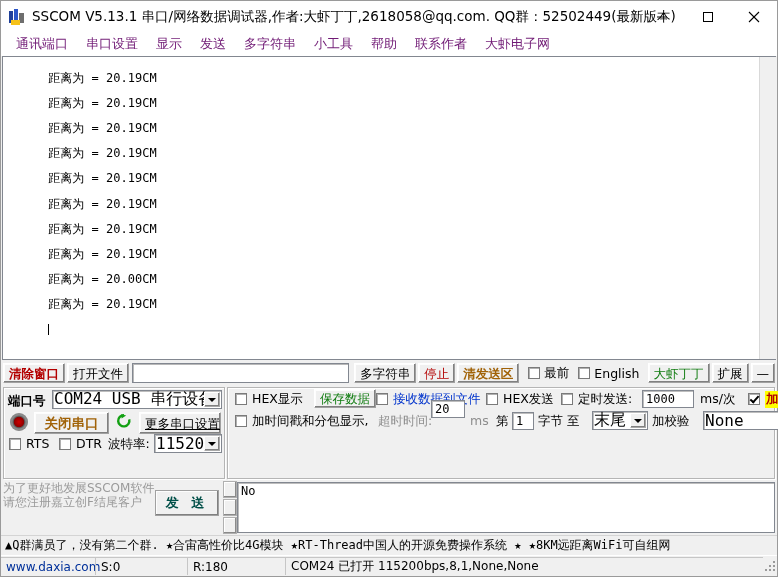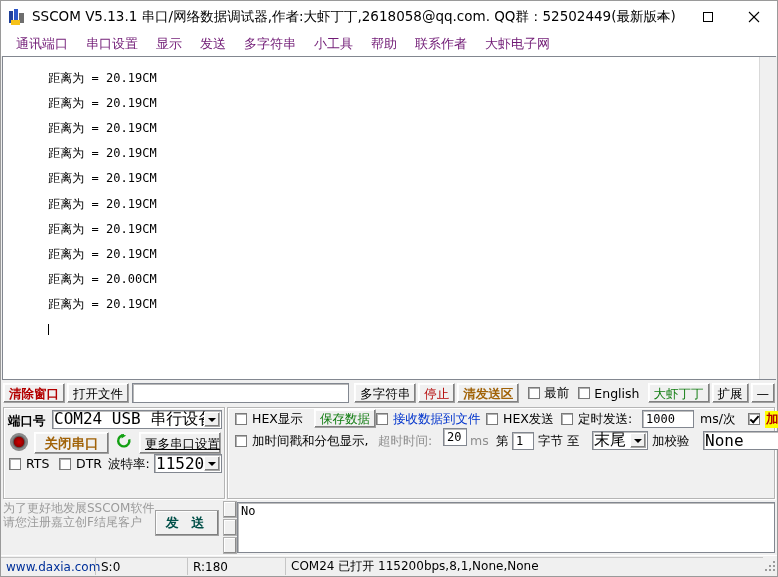--- a/index.html
+++ b/index.html
@@ -445,21 +445,21 @@
       <span class="chkbox abs" style="left:333px; top:5px;"></span>
       <span class="lbl abs" style="left:350px; top:3px;">定时发送:</span>
       <div class="txtfield abs" style="left:414px; top:2px; width:52px;">1000</div>
       <span class="lbl abs" style="left:472px; top:3px;">ms/次</span>
       <span class="chkbox abs checked" style="left:520px; top:5px;"></span>
       <span class="lbl abs hl-yellow" style="left:537px; top:3px;">加回车换行</span>
 
       <span class="chkbox abs" style="left:7px; top:27px;"></span>
       <span class="lbl abs" style="left:24px; top:25px;">加时间戳和分包显示,</span>
       <span class="lbl abs" style="left:150px; top:25px; color:#8d8d8d;">超时时间:</span>
-      <div class="txtfield abs" style="left:203px; top:20px; width:24px;margin-left:12px;">20</div>
+      <div class="txtfield abs" style="left:203px; top:12px; width:34px;">20</div>
       <span class="lbl abs" style="left:242px; top:25px; color:#8d8d8d;">ms</span>
       <span class="lbl abs" style="left:268px; top:25px;">第</span>
       <div class="txtfield abs" style="left:284px; top:24px; width:22px;">1</div>
       <span class="lbl abs" style="left:310px; top:25px;">字节 至</span>
       <div class="combo abs" style="left:364px; top:23px; width:56px;">
         <span>末尾</span>
         <span class="arrow">
             <i></i>
           </span>
       </div>
@@ -478,20 +478,23 @@
     </div>
     <div class="sendbtn">发 送</div>
     <div class="mini-scrolls">
       <div class="mini-box"></div>
       <div class="mini-box"></div>
       <div class="mini-box"></div>
     </div>
     <div class="send-area">No</div>
   </div>
 
+  <div class="adbar">
+    <span>▲Q群满员了，没有第二个群. ★合宙高性价比4G模块 ★RT-Thread中国人的开源免费操作系统 ★ ★8KM远距离WiFi可自组网</span>
+  </div>
 
   <div class="statusbar">
     <div class="status-cell first" style="width:94px;">www.daxia.com</div>
     <div class="status-cell" style="width:92px;">S:0</div>
     <div class="status-cell" style="width:98px;">R:180</div>
     <div class="status-cell" style="flex:1 1 auto;">COM24 已打开  115200bps,8,1,None,None</div>
     <div class="grip">
       <svg width="14" height="14" viewBox="0 0 14 14">
         <g fill="#9a9a9a">
           <rect x="10" y="2" width="2" height="2"></rect>

